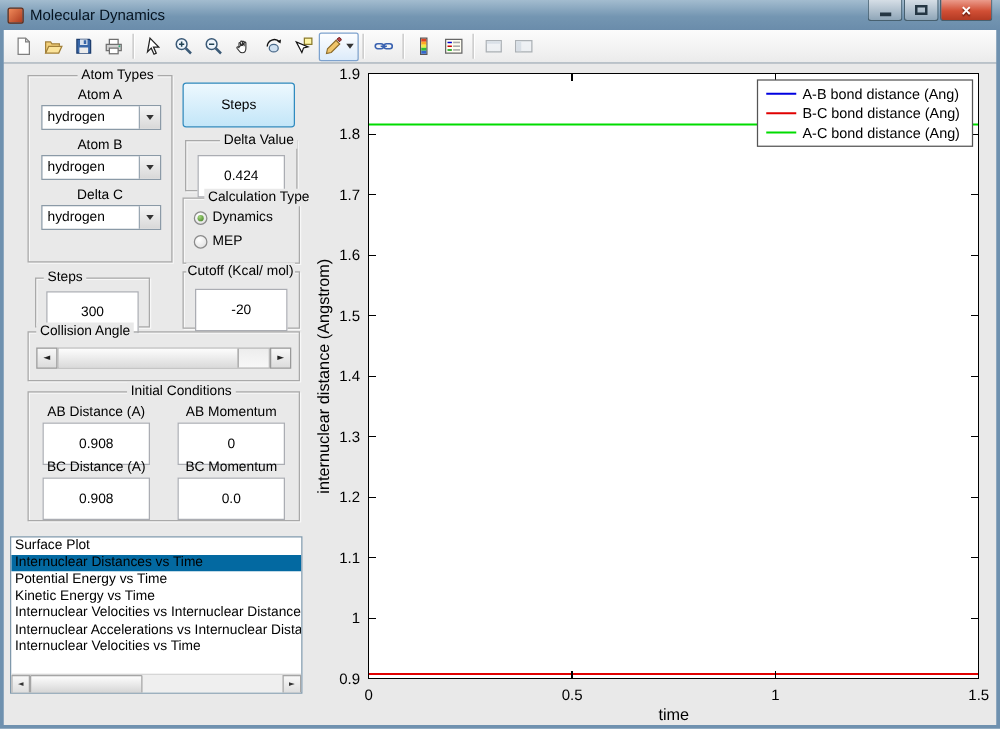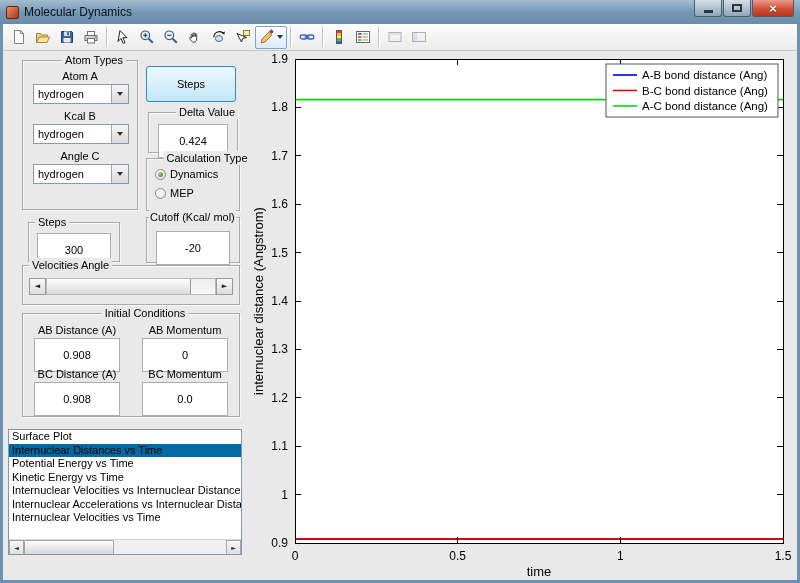--- a/index.html
+++ b/index.html
@@ -254,28 +254,28 @@
 
 <div class="panel" id="p-atoms">
   <span class="ptitle center">Atom Types</span>
   <div class="lbl la1">Atom A</div>
   <div class="combo ca1">
     <span class="cval">hydrogen</span>
     <span class="cbtn">
         <i class="tri"></i>
       </span>
   </div>
-  <div class="lbl la2">Kcal B</div>
+  <div class="lbl la2">Atom B</div>
   <div class="combo ca2">
     <span class="cval">hydrogen</span>
     <span class="cbtn">
         <i class="tri"></i>
       </span>
   </div>
-  <div class="lbl la3">Angle C</div>
+  <div class="lbl la3">Delta C</div>
   <div class="combo ca3">
     <span class="cval">hydrogen</span>
     <span class="cbtn">
         <i class="tri"></i>
       </span>
   </div>
 </div>
 
 <button class="update">Steps</button>
 
@@ -300,21 +300,21 @@
   <span class="ptitle">Steps</span>
   <input class="edit" id="e-steps" value="300" style="">
 </div>
 
 <div class="panel" id="p-cutoff">
   <span class="ptitle tight">Cutoff (Kcal/ mol)</span>
   <input class="edit" id="e-cutoff" value="-20" style="">
 </div>
 
 <div class="panel" id="p-coll">
-  <span class="ptitle">Velocities Angle</span>
+  <span class="ptitle">Collision Angle</span>
   <div class="slider">
     <span class="sl-arrow left">◄</span>
     <div class="sl-track">
       <div class="sl-thumb"></div>
     </div>
     <span class="sl-arrow right">►</span>
   </div>
 </div>
 
 <div class="panel" id="p-init">

